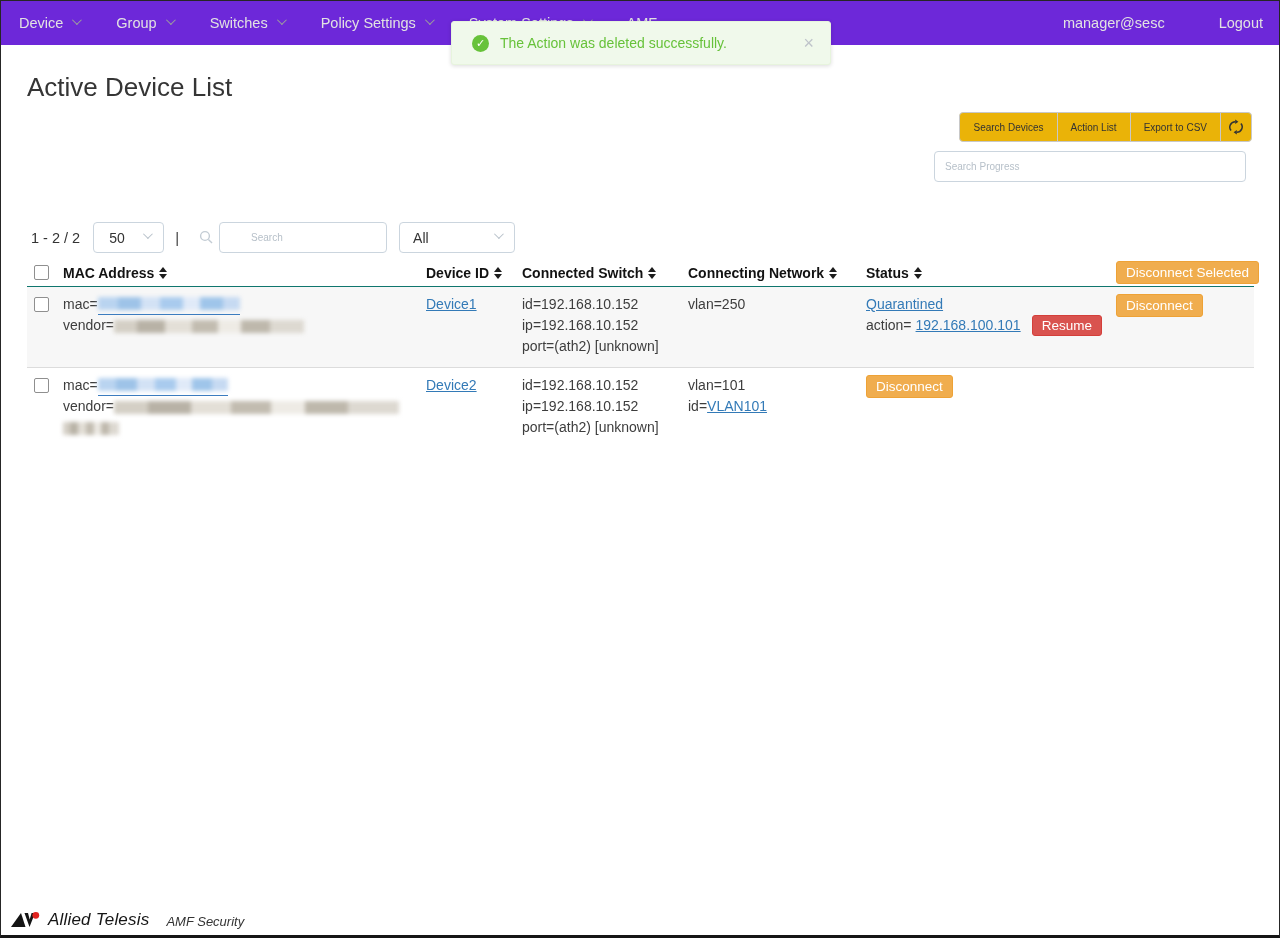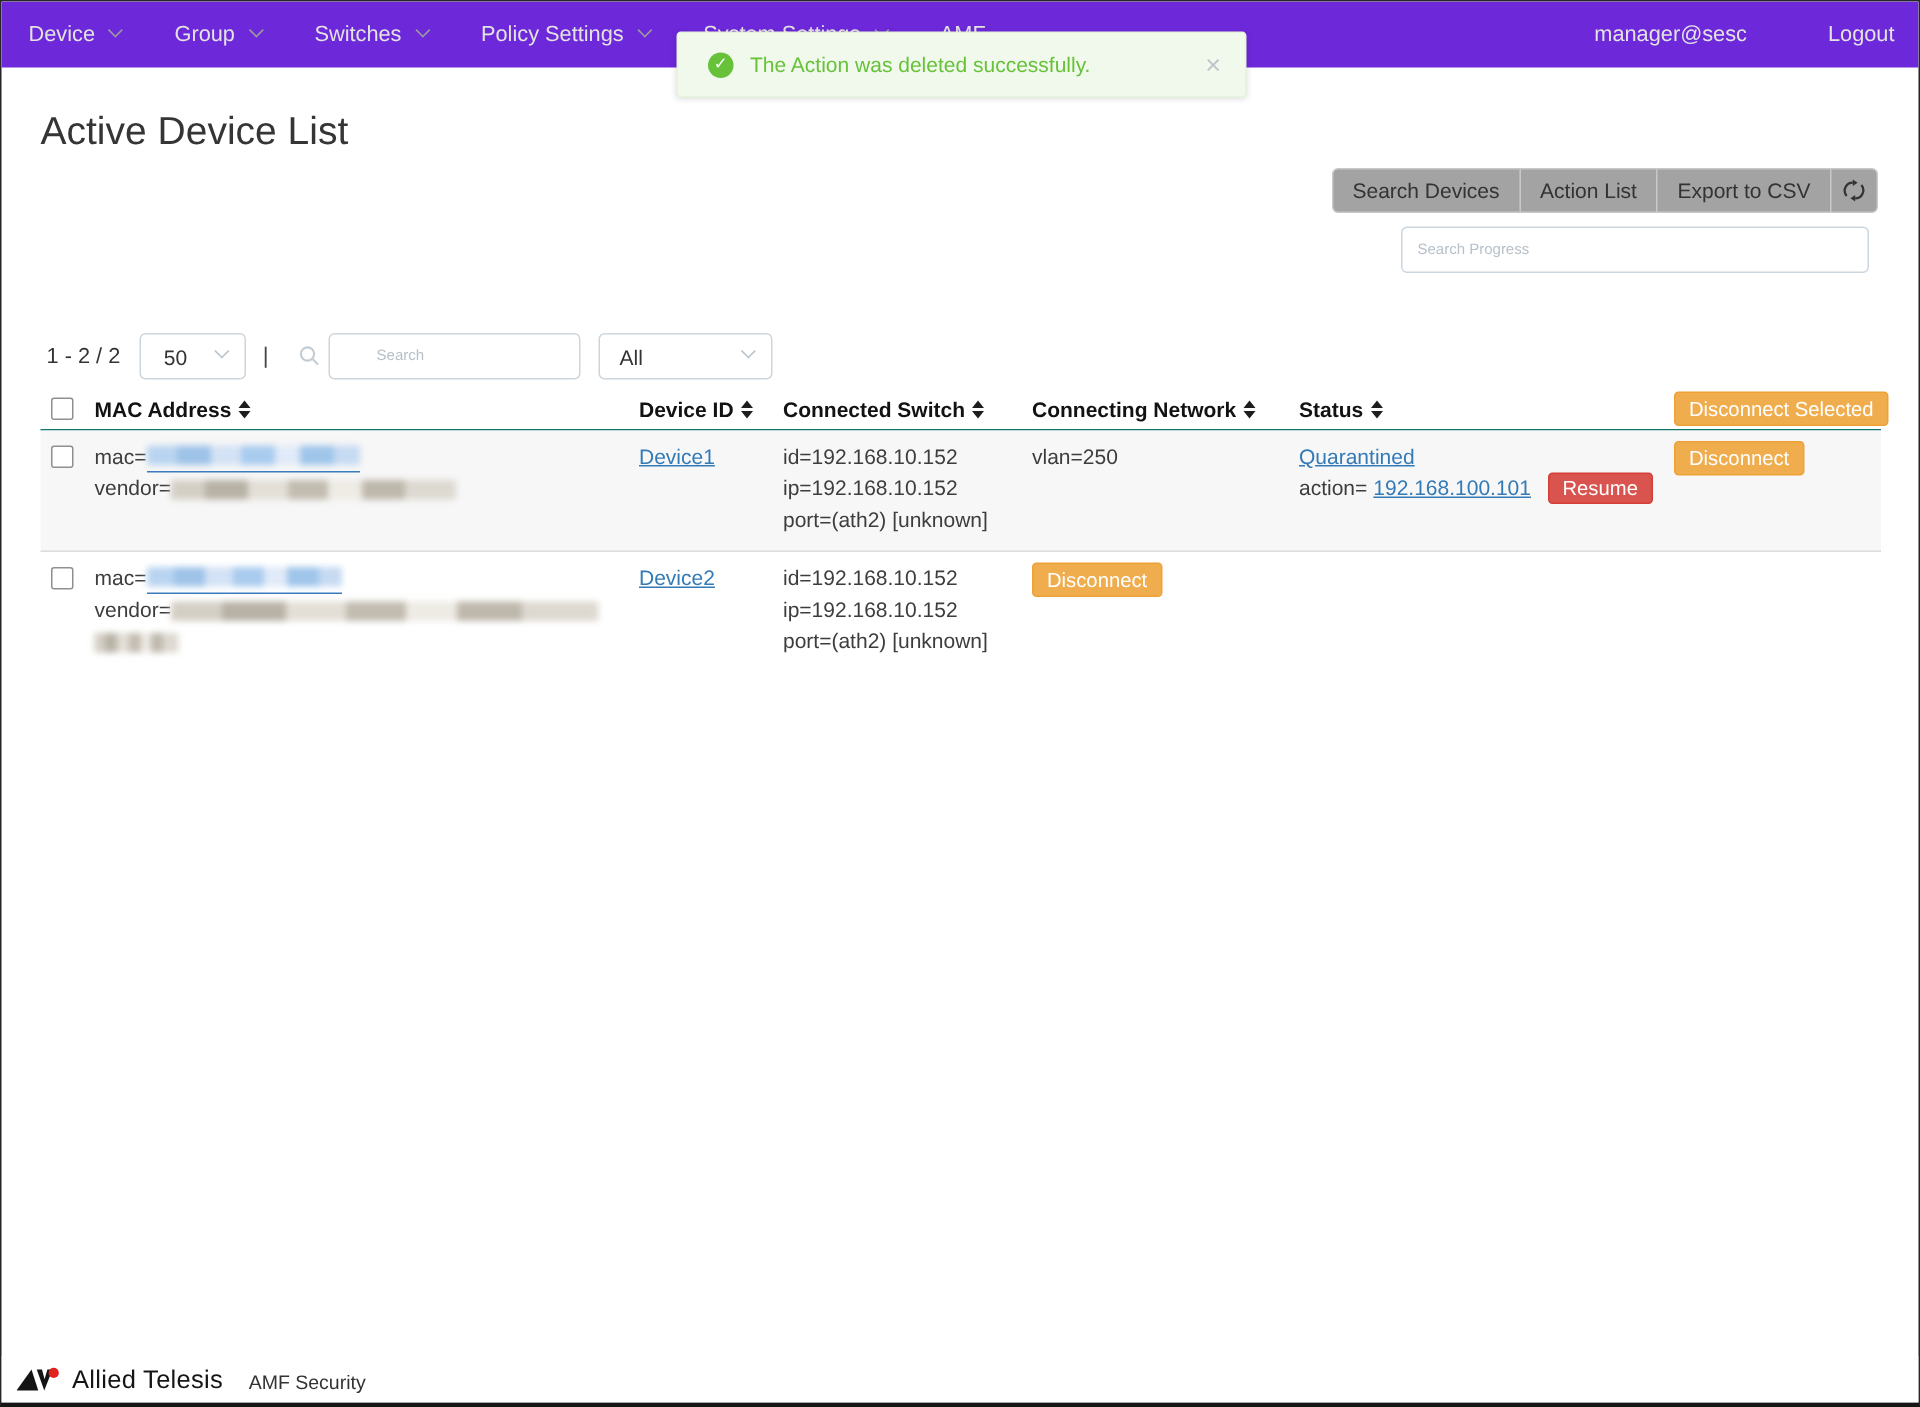--- a/index.html
+++ b/index.html
@@ -31,21 +31,21 @@
     width:17px; height:17px; border-radius:50%; background:#67c23a; color:#fff;
     font-size:11px; line-height:17px; text-align:center; flex:none;
   }
   .toast-msg { color:#67c23a; font-size:14px; }
   .toast-close { margin-left:auto; color:#bfc4ca; font-size:18px; cursor:pointer; line-height:1; }
   
   .page-title { position:absolute; left:26px; top:71px; font-size:26px; font-weight:400; color:#353535; }
   
   .btn-group { position:absolute; top:111px; right:27px; display:flex; }
   .btn {
-    background:#a3a3a3; border:1px solid #c8c8c8; color:#333; font-size:14px;
+    background:#eab308; border:1px solid #c8c8c8; color:#333; font-size:10px;
     font-family:inherit; padding:5px 13px; height:30px; margin-left:-1px; cursor:pointer; white-space:nowrap;
   }
   .btn:first-child { border-radius:4px 0 0 4px; margin-left:0; }
   .btn:last-child { border-radius:0 4px 4px 0; }
   .btn-icon { width:32px; display:flex; align-items:center; justify-content:center; padding:0; }
   .text-input {
     border:1px solid #cbd5de; border-radius:4px; height:31px; font-size:10px;
     font-family:inherit; color:#3d3d3d; padding:0 10px; outline:none; background:#fff;
   }
   .text-input::placeholder { color:#b7c0c9; }
@@ -105,21 +105,21 @@
   }
   .blur-vendor {
     background:linear-gradient(90deg,#d4cfc5 0 12%,#b8b2a6 12% 27%,#e3dfd7 27% 41%,#c2bcb0 41% 55%,#eeebe5 55% 67%,#beb8ac 67% 82%,#ddd9d1 82% 100%);
   }
   .mac-line, .vendor-line { white-space:nowrap; }
   
   .footer {
     position:absolute; left:0; right:0; bottom:0; height:31px; background:#fff;
     display:flex; align-items:center; padding:0 12px 0 10px; font-size:13.5px; color:#333;
   }
-  .brand { display:flex; align-items:center; gap:7px; }
+  .brand { display:flex; align-items:center; gap:7px;font-style:italic; }
   .brand-name { font-size:17px; color:#151515; letter-spacing:0.2px; }
   .product-name { font-size:13px; color:#333; margin-left:10px; margin-top:4px; }
   .footer-right { margin-left:auto; display:flex; align-items:center; gap:8px; }
 </style>
 </head>
 <body>
 
 <div class="nav">
   <div class="nav-item">
     <span>Device</span>
@@ -285,20 +285,26 @@
       <div>
         <span class="blurblock blur-vendor" style="width:56px"></span>
       </div>
     </div>
     <div class="c-dev"><span class="lnk">Device2</span></div>
     <div class="c-sw">
       <div>id=192.168.10.152</div>
       <div>ip=192.168.10.152</div>
       <div>port=(ath2) [unknown]</div>
     </div>
+    <div class="c-net">
+      <div>vlan=101</div>
+      <div>
+        <span>id=</span><span class="lnk">VLAN101</span>
+      </div>
+    </div>
     <div class="c-act">
       <button class="btn-orange" style="align-self:flex-start">Disconnect</button>
     </div>
   </div>
 
 </div>
 
 <div class="footer">
   <div class="brand">
     <svg width="30" height="20" viewBox="0 0 30 20">

